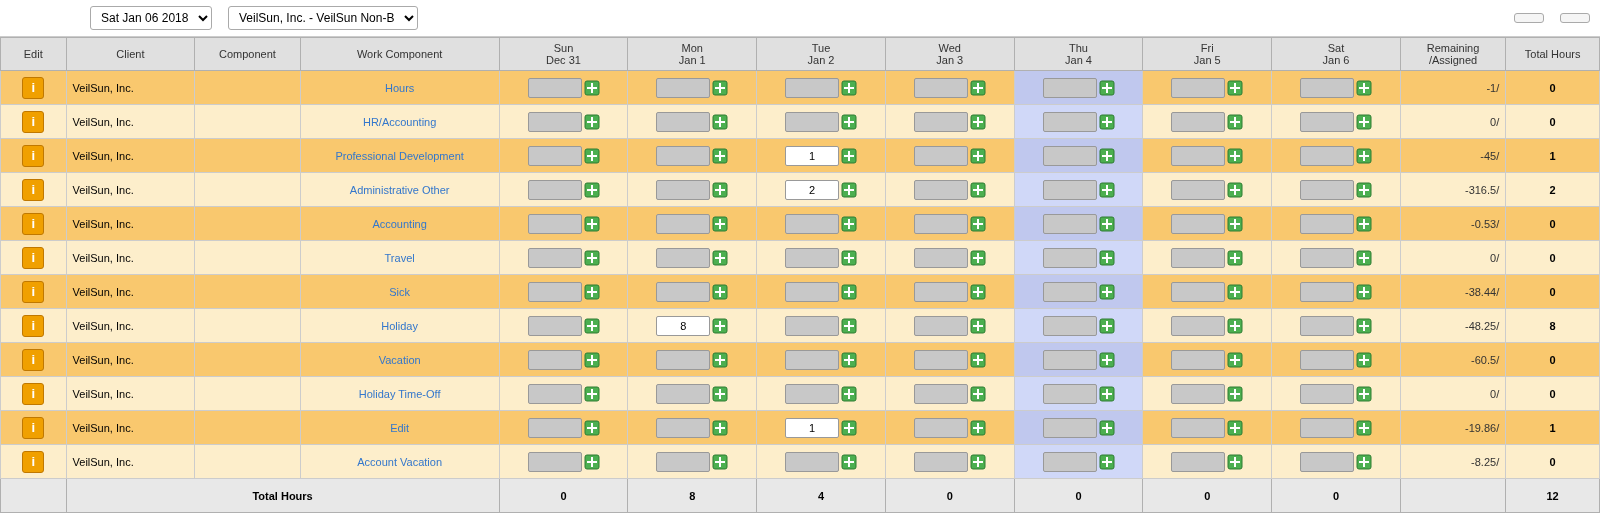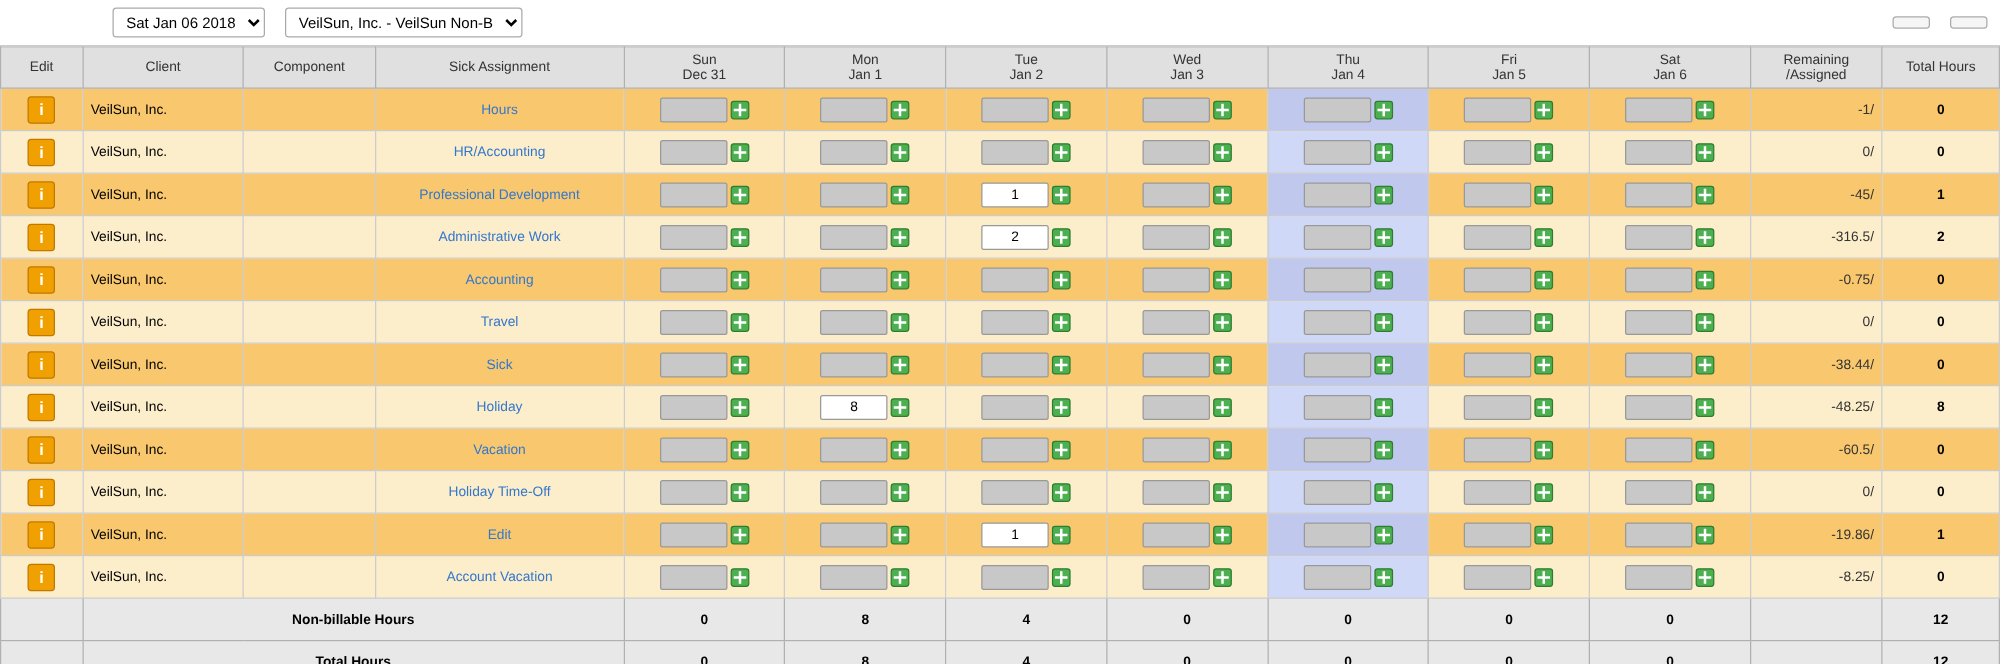--- a/index.html
+++ b/index.html
@@ -185,21 +185,21 @@
       <col class="col-day">
       <col class="col-day">
       <col class="col-remaining">
       <col class="col-total">
     </colgroup>
     <thead>
       <tr>
         <th>Edit</th>
         <th>Client</th>
         <th>Component</th>
-        <th>Sick Assignment</th>
+        <th>Work Component</th>
         <th>Sun<br>Dec 31</th>
         <th>Mon<br>Jan 1</th>
         <th>Tue<br>Jan 2</th>
         <th>Wed<br>Jan 3</th>
         <th>Thu<br>Jan 4</th>
         <th>Fri<br>Jan 5</th>
         <th>Sat<br>Jan 6</th>
         <th>Remaining<br>/Assigned</th>
         <th>Total Hours</th>
       </tr>
@@ -493,21 +493,21 @@
           <td class="row-orange remaining-cell">-45/</td>
           <td class="row-orange total-cell">1</td>
         </tr>
         <tr>
           <td class="row-light">
     <span class="edit-btn">i</span>
   </td>
           <td class="row-light client-cell">VeilSun, Inc.</td>
           <td class="row-light"></td>
           <td class="row-light">
-    <a href="#" class="work-link">Administrative Work</a>
+    <a href="#" class="work-link">Administrative Other</a>
   </td>
           <td class="row-light">
       <div class="day-cell-inner">
         <input class="day-input" type="text" value="" style="">
         <span class="add-icon">
                 <svg viewBox="0 0 16 16" xmlns="http://www.w3.org/2000/svg">
     <rect x="1" y="1" width="14" height="14" rx="2" fill="#4CAF50" stroke="#2e7d32" stroke-width="1"></rect>
     <rect x="7" y="3" width="2" height="10" fill="white"></rect>
     <rect x="3" y="7" width="10" height="2" fill="white"></rect>
   </svg>
@@ -675,21 +675,21 @@
         <input class="day-input" type="text" value="" style="">
         <span class="add-icon">
                 <svg viewBox="0 0 16 16" xmlns="http://www.w3.org/2000/svg">
     <rect x="1" y="1" width="14" height="14" rx="2" fill="#4CAF50" stroke="#2e7d32" stroke-width="1"></rect>
     <rect x="7" y="3" width="2" height="10" fill="white"></rect>
     <rect x="3" y="7" width="10" height="2" fill="white"></rect>
   </svg>
               </span>
       </div>
     </td>
-          <td class="row-orange remaining-cell">-0.75/</td>
+          <td class="row-orange remaining-cell">-0.53/</td>
           <td class="row-orange total-cell">0</td>
         </tr>
         <tr>
           <td class="row-light">
     <span class="edit-btn">i</span>
   </td>
           <td class="row-light client-cell">VeilSun, Inc.</td>
           <td class="row-light"></td>
           <td class="row-light">
     <a href="#" class="work-link">Travel</a>
@@ -1349,33 +1349,20 @@
                 <svg viewBox="0 0 16 16" xmlns="http://www.w3.org/2000/svg">
     <rect x="1" y="1" width="14" height="14" rx="2" fill="#4CAF50" stroke="#2e7d32" stroke-width="1"></rect>
     <rect x="7" y="3" width="2" height="10" fill="white"></rect>
     <rect x="3" y="7" width="10" height="2" fill="white"></rect>
   </svg>
               </span>
       </div>
     </td>
           <td class="row-light remaining-cell">-8.25/</td>
           <td class="row-light total-cell">0</td>
-        </tr>
-        <tr class="footer-row">
-          <td></td>
-          <td colspan="3" class="footer-label">Non-billable Hours</td>
-          <td>0</td>
-          <td>8</td>
-          <td>4</td>
-          <td>0</td>
-          <td>0</td>
-          <td>0</td>
-          <td>0</td>
-          <td></td>
-          <td>12</td>
         </tr>
         <tr class="footer-row">
           <td></td>
           <td colspan="3" class="footer-label">Total Hours</td>
           <td>0</td>
           <td>8</td>
           <td>4</td>
           <td>0</td>
           <td>0</td>
           <td>0</td>

